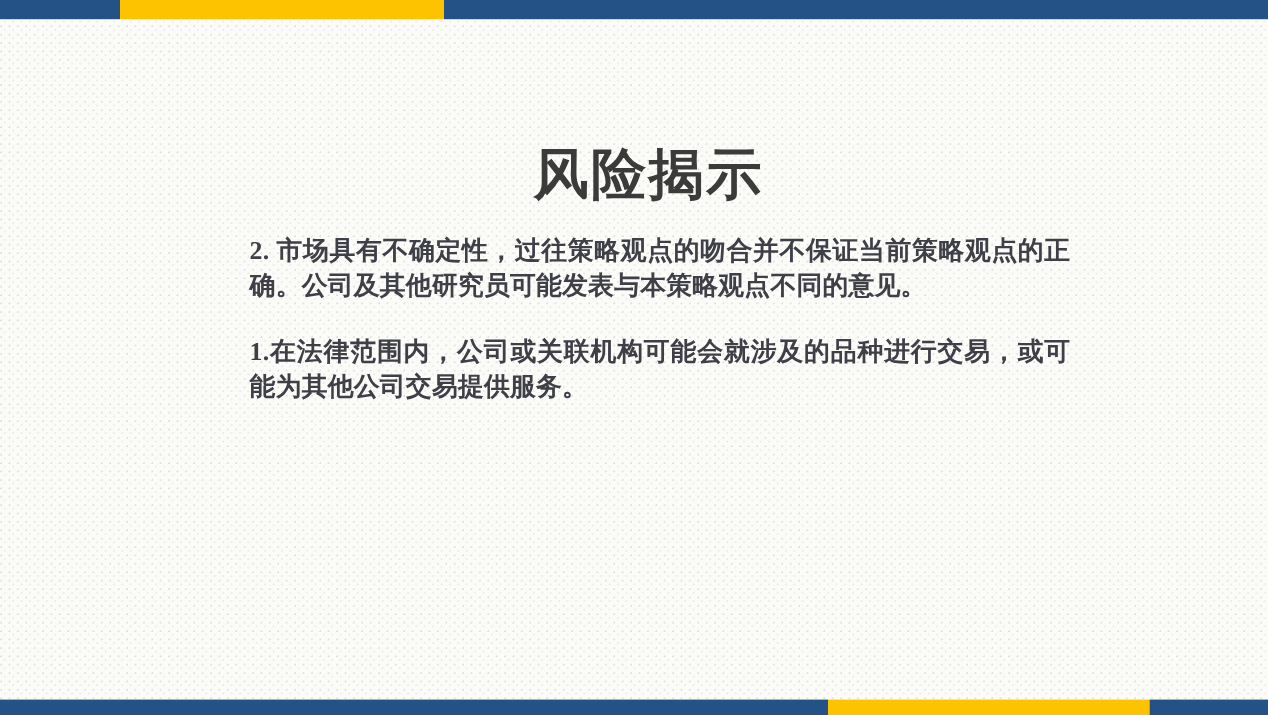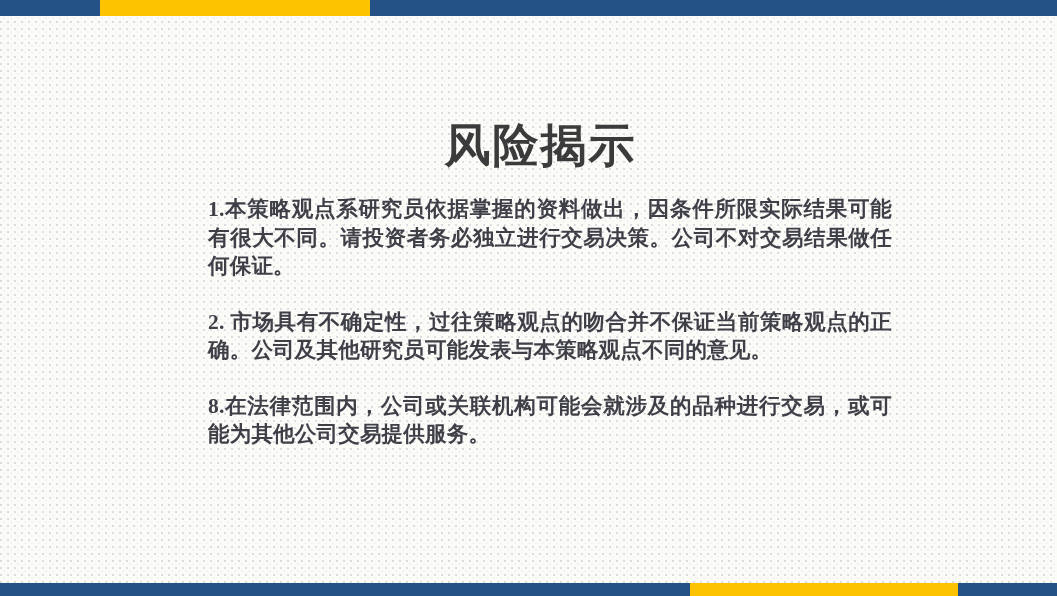--- a/index.html
+++ b/index.html
@@ -117,23 +117,22 @@
     <div class="seg-blue-l"></div>
     <div class="seg-yellow"></div>
     <div class="seg-blue-r"></div>
   </div>
 
   <div class="content">
 
     <div class="slide-title">风险揭示</div>
 
     <div class="body-block">
-      <p class="para">1.本策略观点系研究员依据掌握的资料做出，因条件所限实际结果可能有很大不同。请投资者务必独立进行交易决策。公司不对交易结果做任何保证。</p>
       <p class="para">2. 市场具有不确定性，过往策略观点的吻合并不保证当前策略观点的正确。公司及其他研究员可能发表与本策略观点不同的意见。</p>
-      <p class="para">8.在法律范围内，公司或关联机构可能会就涉及的品种进行交易，或可能为其他公司交易提供服务。</p>
+      <p class="para">1.在法律范围内，公司或关联机构可能会就涉及的品种进行交易，或可能为其他公司交易提供服务。</p>
     </div>
 
   </div>
 
   <div class="bar-bottom">
     <div class="seg-blue-l"></div>
     <div class="seg-yellow"></div>
     <div class="seg-blue-r"></div>
   </div>
 

